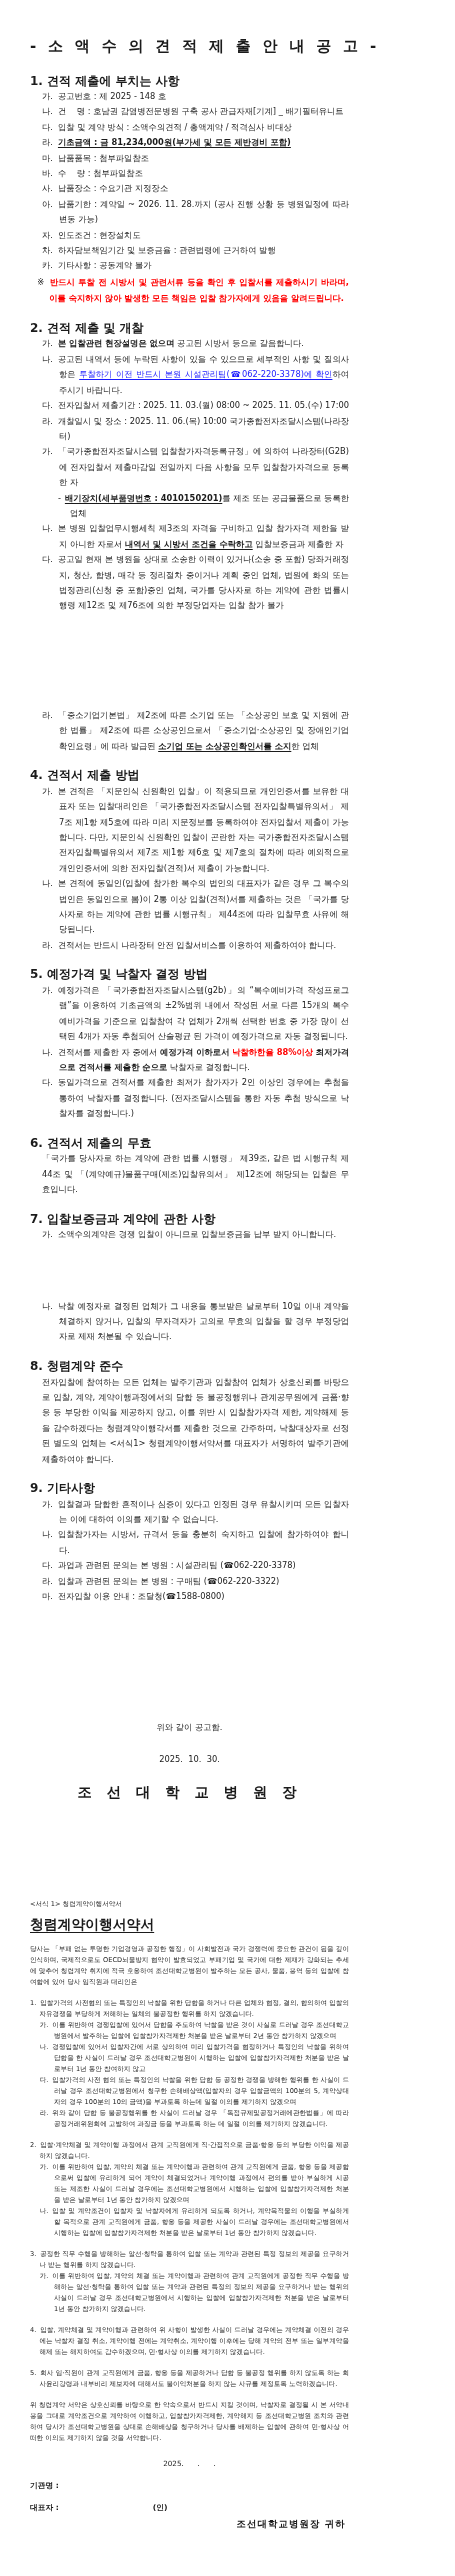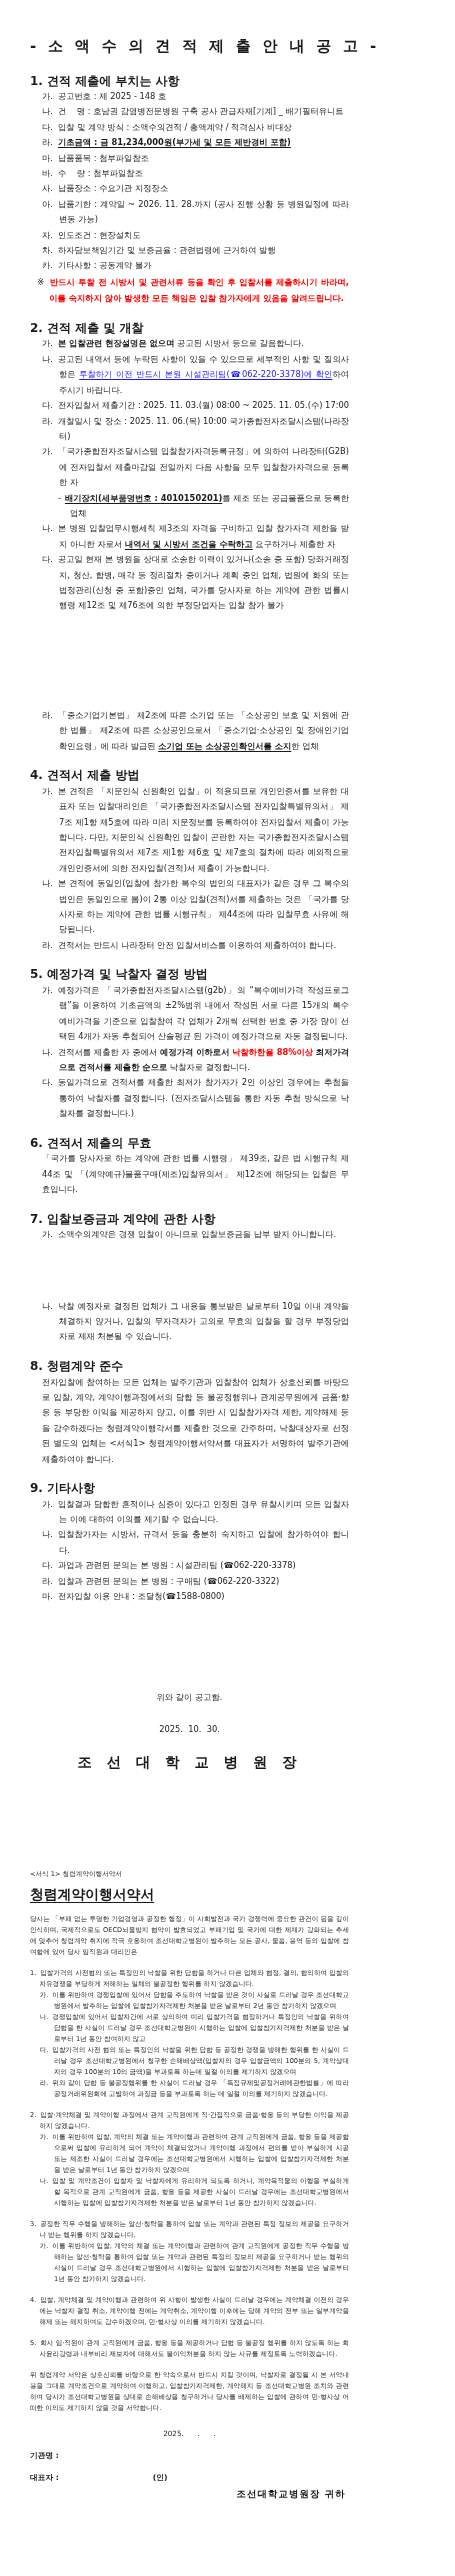--- a/index.html
+++ b/index.html
@@ -21,21 +21,21 @@
   
   .b{font-weight:700;}
   .bu{font-weight:700;text-decoration:underline;text-underline-offset:1.7px;}
   .rb{color:#ff0000;font-weight:700;}
   .blu{color:#1a1aff;text-decoration:underline;text-underline-offset:1.7px;}
   
   .gap-break1{margin-top:94px;}
   .gap-break2{margin-top:56px;}
   .gap-p{margin-top:10px;}
   
-  .announce{margin-top:86px;text-align:center;font-size:8.3px;line-height:15.4px;}
+  .announce{margin-top:116px;text-align:center;font-size:8.3px;line-height:15.4px;}
   .ann-date{margin-top:16.5px;text-align:center;font-size:8.3px;line-height:15.4px;white-space:pre;}
   .signer{margin-top:13.2px;text-align:center;font-size:14.3px;font-weight:700;letter-spacing:5px;line-height:22px;white-space:nowrap;}
   
   .form-ref{margin-top:96px;font-size:6.6px;line-height:11px;}
   .form-title{margin-top:4.4px;text-align:left;font-size:13.8px;font-weight:700;line-height:20px;}
   .form-title .u{text-decoration:underline;text-underline-offset:2.8px;}
   .pflat{font-size:6.6px;line-height:11px;text-align:justify;}
   .pnum{font-size:6.6px;line-height:11px;padding-left:9.4px;text-indent:-9.4px;text-align:justify;}
   .psub{font-size:6.6px;line-height:11px;padding-left:24px;text-indent:-14.3px;text-align:justify;}
   .pnum .lbl,.psub .lbl,.sub .lbl{margin-right:3.9px;}
@@ -66,21 +66,21 @@
       <div class="item"><span class="lbl">차.</span><span>하자담보책임기간 및 보증금율 : 관련법령에 근거하여 발행</span></div>
       <div class="item"><span class="lbl">카.</span><span>기타사항 : 공동계약 불가</span></div>
       <div class="note"><span class="lbl">※</span><span class="rb">반드시 투찰 전 시방서 및 관련서류 등을 확인 후 입찰서를 제출하시기 바라며, 이를 숙지하지 않아 발생한 모든 책임은 입찰 참가자에게 있음을 알려드립니다.</span></div>
       <div class="h">2. 견적 제출 및 개찰</div>
       <div class="item"><span class="lbl">가.</span><span class="b">본 입찰관련 현장설명은 없으며</span><span> 공고된 시방서 등으로 갈음합니다.</span></div>
       <div class="item"><span class="lbl">나.</span><span>공고된 내역서 등에 누락된 사항이 있을 수 있으므로 세부적인 사항 및 질의사항은 </span><span class="blu">투찰하기 이전 반드시 본원 시설관리팀(☎062-220-3378)에 확인</span><span>하여 주시기 바랍니다.</span></div>
       <div class="item"><span class="lbl">다.</span><span>전자입찰서 제출기간 : 2025. 11. 03.(월) 08:00 ~ 2025. 11. 05.(수) 17:00</span></div>
       <div class="item"><span class="lbl">라.</span><span>개찰일시 및 장소 : 2025. 11. 06.(목) 10:00 국가종합전자조달시스템(나라장터)</span></div>
       <div class="item"><span class="lbl">가.</span><span>「국가종합전자조달시스템 입찰참가자격등록규정」에 의하여 나라장터(G2B)에 전자입찰서 제출마감일 전일까지 다음 사항을 모두 입찰참가자격으로 등록한 자</span></div>
       <div class="sub"><span class="lbl">-</span><span class="bu">배기장치(세부품명번호 : 4010150201)</span><span>를 제조 또는 공급물품으로 등록한 업체</span></div>
-      <div class="item"><span class="lbl">나.</span><span>본 병원 입찰업무시행세칙 제3조의 자격을 구비하고 입찰 참가자격 제한을 받지 아니한 자로서 </span><span class="bu">내역서 및 시방서 조건을 수락하고</span><span> 요구하거나 제출한 자</span></div>
+      <div class="item"><span class="lbl">나.</span><span>본 병원 입찰업무시행세칙 제3조의 자격을 구비하고 입찰 참가자격 제한을 받지 아니한 자로서 </span><span class="bu">내역서 및 시방서 조건을 수락하고</span><span> 입찰보증금과 제출한 자</span></div>
       <div class="item"><span class="lbl">다.</span><span>공고일 현재 본 병원을 상대로 소송한 이력이 있거나(소송 중 포함) 당좌거래정지, 청산, 합병, 매각 등 정리절차 중이거나 계획 중인 업체, 법원에 화의 또는 법정관리(신청 중 포함)중인 업체, 국가를 당사자로 하는 계약에 관한 법률시행령 제12조 및 제76조에 의한 부정당업자는 입찰 참가 불가</span></div>
       <div class="item gap-break1"><span class="lbl">라.</span><span>「중소기업기본법」 제2조에 따른 소기업 또는 「소상공인 보호 및 지원에 관한 법률」 제2조에 따른 소상공인으로서 「중소기업·소상공인 및 장애인기업 확인요령」에 따라 발급된 </span><span class="bu">소기업 또는 소상공인확인서를 소지</span><span>한 업체</span></div>
       <div class="h">4. 견적서 제출 방법</div>
       <div class="item"><span class="lbl">가.</span><span>본 견적은 「지문인식 신원확인 입찰」이 적용되므로 개인인증서를 보유한 대표자 또는 입찰대리인은 「국가종합전자조달시스템 전자입찰특별유의서」 제7조 제1항 제5호에 따라 미리 지문정보를 등록하여야 전자입찰서 제출이 가능합니다. 다만, 지문인식 신원확인 입찰이 곤란한 자는 국가종합전자조달시스템 전자입찰특별유의서 제7조 제1항 제6호 및 제7호의 절차에 따라 예외적으로 개인인증서에 의한 전자입찰(견적)서 제출이 가능합니다.</span></div>
       <div class="item"><span class="lbl">나.</span><span>본 견적에 동일인(입찰에 참가한 복수의 법인의 대표자가 같은 경우 그 복수의 법인은 동일인으로 봄)이 2통 이상 입찰(견적)서를 제출하는 것은 「국가를 당사자로 하는 계약에 관한 법률 시행규칙」 제44조에 따라 입찰무효 사유에 해당됩니다.</span></div>
       <div class="item"><span class="lbl">라.</span><span>견적서는 반드시 나라장터 안전 입찰서비스를 이용하여 제출하여야 합니다.</span></div>
       <div class="h">5. 예정가격 및 낙찰자 결정 방법</div>
       <div class="item"><span class="lbl">가.</span><span>예정가격은 「국가종합전자조달시스템(g2b)」의 “복수예비가격 작성프로그램”을 이용하여 기초금액의 ±2%범위 내에서 작성된 서로 다른 15개의 복수예비가격을 기준으로 입찰참여 각 업체가 2개씩 선택한 번호 중 가장 많이 선택된 4개가 자동 추첨되어 산술평균 된 가격이 예정가격으로 자동 결정됩니다.</span></div>
       <div class="item"><span class="lbl">나.</span><span>견적서를 제출한 자 중에서 </span><span class="b">예정가격 이하로서</span><span> </span><span class="rb">낙찰하한율 88%이상</span><span> </span><span class="b">최저가격으로 견적서를 제출한 순으로</span><span> 낙찰자로 결정합니다.</span></div>
       <div class="item"><span class="lbl">다.</span><span>동일가격으로 견적서를 제출한 최저가 참가자가 2인 이상인 경우에는 추첨을 통하여 낙찰자를 결정합니다. (전자조달시스템을 통한 자동 추첨 방식으로 낙찰자를 결정합니다.)</span></div>

